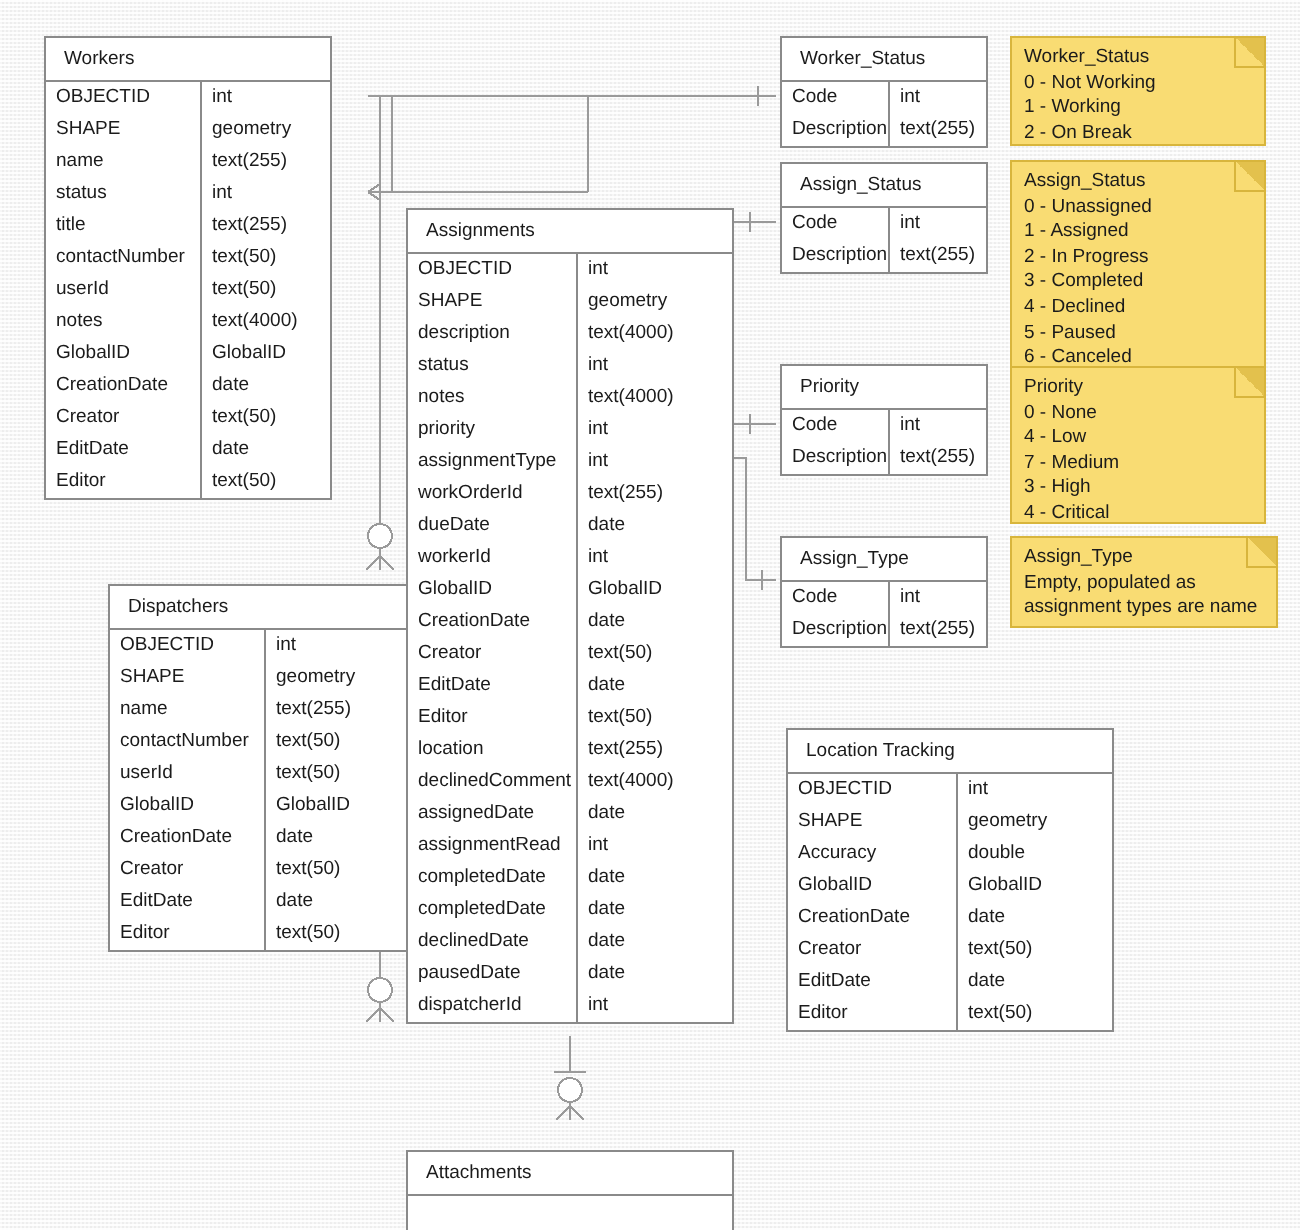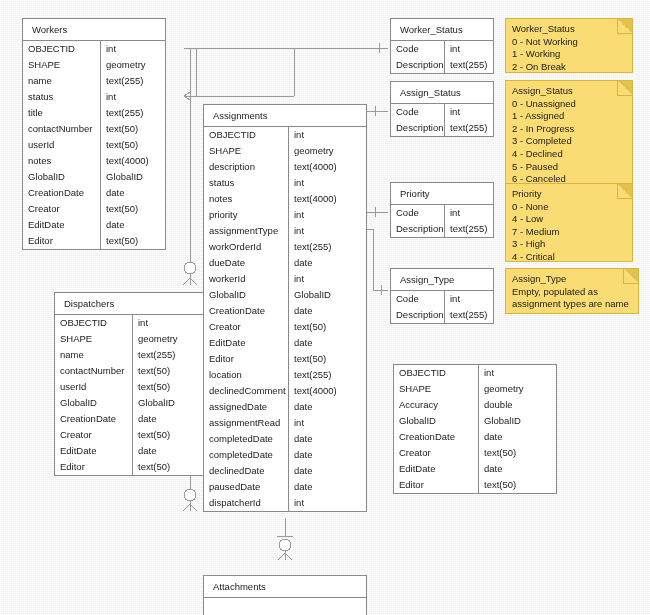--- a/index.html
+++ b/index.html
@@ -447,20 +447,21 @@
           <span class="ftype">int</span>
         </div>
       <div class="ent-row">
           <span class="fname" style="width:54px">Description</span>
           <span class="ftype">text(255)</span>
         </div>
     </div>
   </div>
 
   <div class="entity" style="left:393px; top:364px; width:164px;">
+    <div class="ent-title">Location Tracking</div>
     <div class="ent-rows">
       <div class="ent-row">
           <span class="fname" style="width:85px">OBJECTID</span>
           <span class="ftype">int</span>
         </div>
       <div class="ent-row">
           <span class="fname" style="width:85px">SHAPE</span>
           <span class="ftype">geometry</span>
         </div>
       <div class="ent-row">

